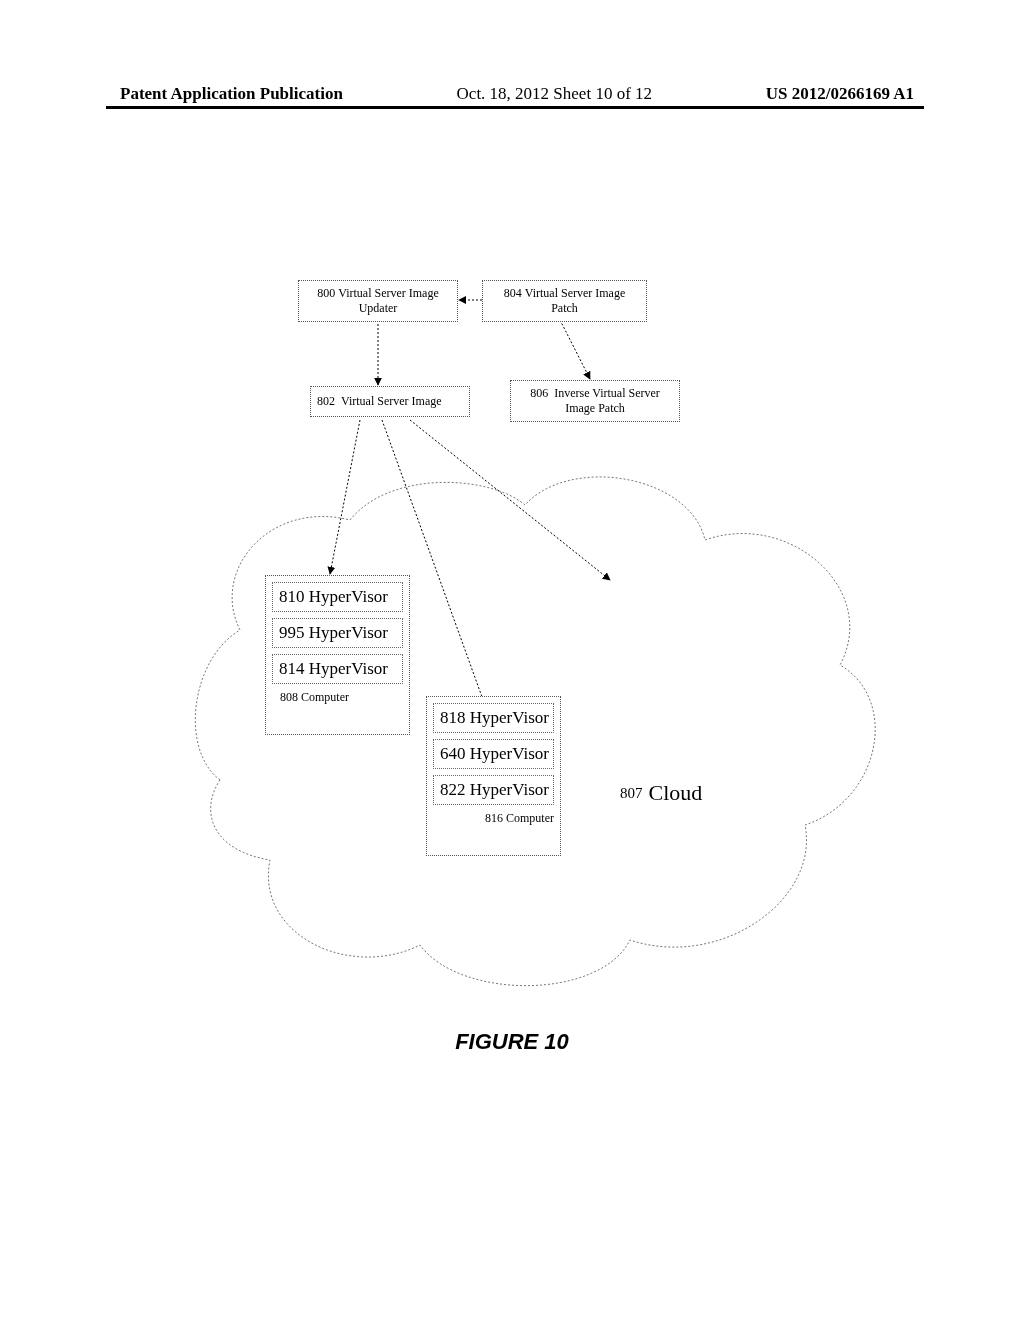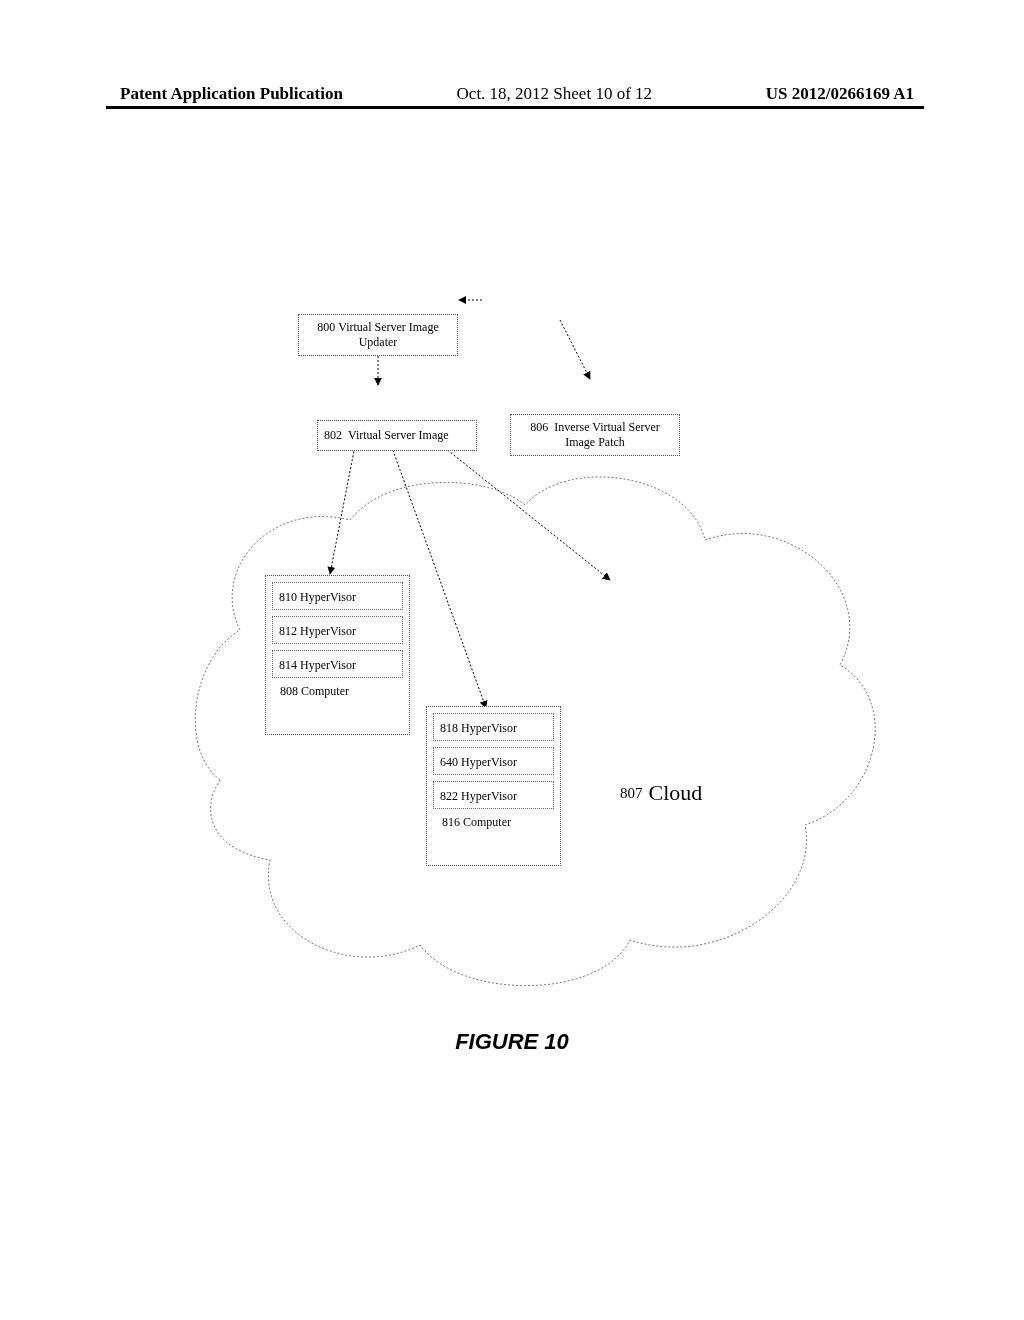--- a/index.html
+++ b/index.html
@@ -42,37 +42,36 @@
     }
     .box {
       position: absolute;
       border: 1px dotted #555;
       background: #fff;
       font-size: 12px;
       padding: 5px 6px;
       text-align: left;
       line-height: 1.25;
       z-index: 3;
-      margin-top: 34px;
     }
     .box.centered { text-align: center; }
     .box .num { margin-right: 3px; }
     .compbox {
       position: absolute;
       border: 1px dotted #555;
       background: #fff;
       z-index: 2;
     }
     .complabel {
       position: absolute;
       font-size: 12px;
       z-index: 3;
       white-space: nowrap;
     }
-    .hvlabel { font-size: 12px; white-space: nowrap; }
+    .hvlabel { font-size: 17px; white-space: nowrap; }
     .hvinner {
       border: 1px dotted #666;
       padding: 4px 6px;
       margin-bottom: 6px;
       background: #fff;
     }
     .cloud-label {
       position: absolute;
       font-size: 22px;
       z-index: 3;
@@ -133,44 +132,47 @@
     <line x1="200" y1="140" x2="170" y2="294" stroke="#000" stroke-width="1" stroke-dasharray="2,2" marker-end="url(#ah)"></line>
 
     <line x1="222" y1="140" x2="326" y2="428" stroke="#000" stroke-width="1" stroke-dasharray="2,2" marker-end="url(#ah)"></line>
 
     <line x1="250" y1="140" x2="450" y2="300" stroke="#000" stroke-width="1" stroke-dasharray="2,2" marker-end="url(#ah)"></line>
   </svg>
 
   <div class="box centered" style="left:138px; top:0px; width:160px;">
     <span class="num">800</span><span>Virtual Server Image Updater</span>
   </div>
+  <div class="box centered" style="left:322px; top:0px; width:165px;">
+    <span class="num">804</span><span>Virtual Server Image Patch</span>
+  </div>
 
-  <div class="box" style="left:157px; top:106px; width:160px; padding-top:7px; padding-bottom:7px;">
+  <div class="box" style="left:150px; top:106px; width:160px; padding-top:7px; padding-bottom:7px;">
     <span class="num">802</span>&nbsp;<span>Virtual Server Image</span>
   </div>
   <div class="box centered" style="left:350px; top:100px; width:170px;">
     <span class="num">806</span>&nbsp;<span>Inverse Virtual Server Image Patch</span>
   </div>
 
   <div class="compbox" style="left:105px; top:295px; width:145px; height:160px; padding:6px 6px 0 6px;">
     <div class="hvinner">
       <span class="hvlabel"><span class="num">810</span> <span>HyperVisor</span></span>
     </div>
     <div class="hvinner">
-      <span class="hvlabel"><span class="num">812</span> <span>HyperVisor</span></span>
+      <span class="hvlabel"><span class="num">995</span> <span>HyperVisor</span></span>
     </div>
     <div class="hvinner">
       <span class="hvlabel"><span class="num">814</span> <span>HyperVisor</span></span>
     </div>
     <div class="complabel" style="position:static; margin-top:4px; margin-left:8px;">
       <span class="num">808</span> <span>Computer</span>
     </div>
   </div>
 
-  <div class="compbox" style="left:266px; top:426px; width:135px; height:160px; padding:6px 6px 0 6px;">
+  <div class="compbox" style="left:266px; top:416px; width:135px; height:160px; padding:6px 6px 0 6px;text-align:right;">
     <div class="hvinner">
       <span class="hvlabel"><span class="num">818</span> <span>HyperVisor</span></span>
     </div>
     <div class="hvinner">
       <span class="hvlabel"><span class="num">640</span> <span>HyperVisor</span></span>
     </div>
     <div class="hvinner">
       <span class="hvlabel"><span class="num">822</span> <span>HyperVisor</span></span>
     </div>
     <div class="complabel" style="position:static; margin-top:4px; margin-left:9px;">

